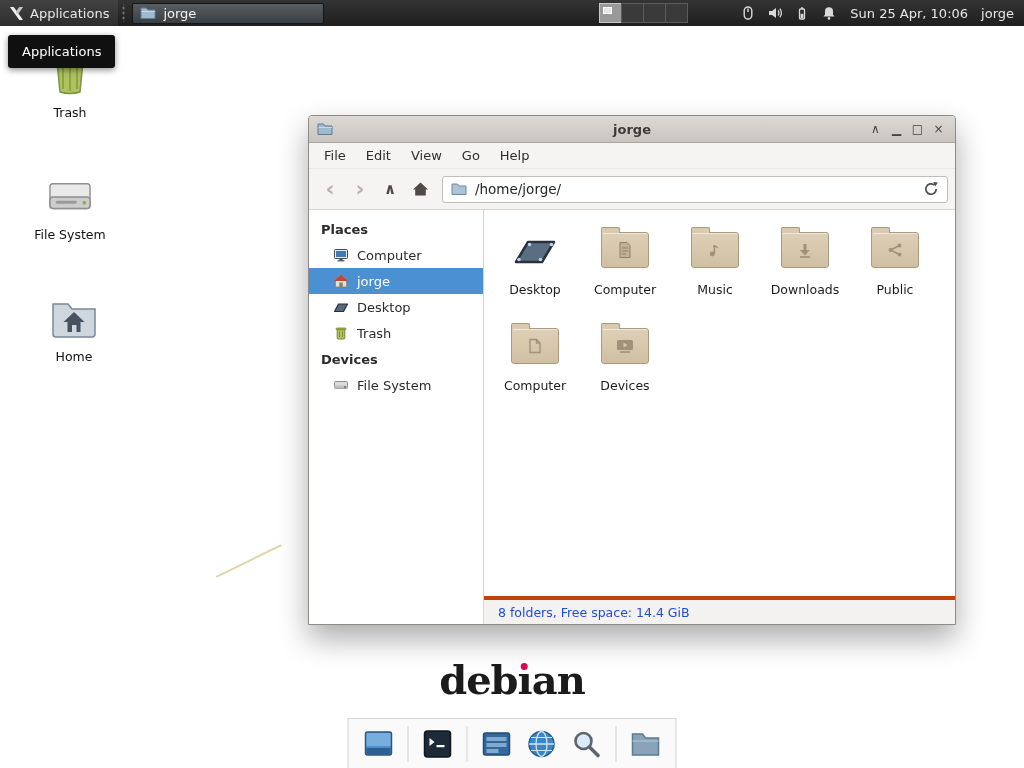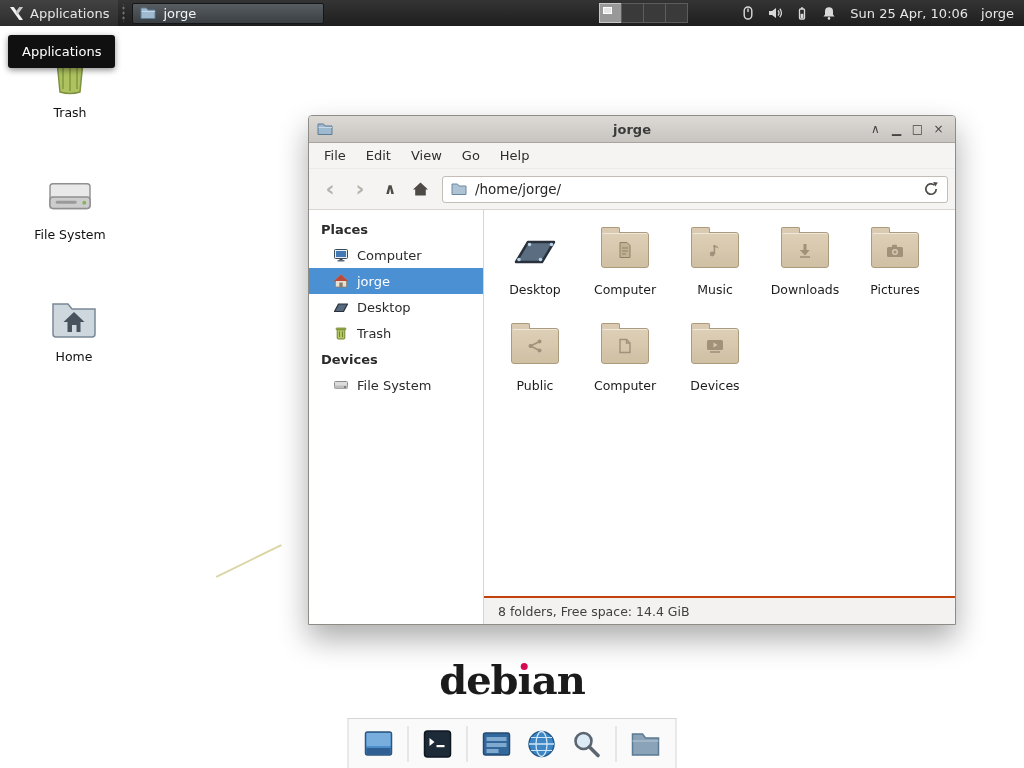--- a/index.html
+++ b/index.html
@@ -58,21 +58,21 @@
   .side-item svg{flex:0 0 16px}
   .side-item.selected{background:#4a90d2;color:#ffffff}
   .main{flex:1;display:flex;flex-direction:column;min-width:0}
   .view{flex:1;display:flex;flex-wrap:wrap;align-content:flex-start;padding:12px 0 0 6px}
   .fcell{width:90px;height:96px;display:flex;flex-direction:column;align-items:center}
   .icon-wrap{height:56px;display:flex;align-items:center;justify-content:center}
   .flabel{font-size:12.5px;color:#1c1c1c;margin-top:4px;white-space:nowrap}
   .folder{position:relative;width:48px;height:36px;background:linear-gradient(180deg,#decfb7,#cfc0a4);border:1px solid #ab9a7c;border-radius:2px 3px 3px 3px;box-shadow:inset 0 1px 0 rgba(255,255,255,.5)}
   .folder::before{content:"";position:absolute;top:-6px;left:-1px;width:17px;height:5px;background:#d9cab1;border:1px solid #ab9a7c;border-bottom:none;border-radius:2px 2px 0 0}
   .emblem{position:absolute;inset:0;display:flex;align-items:center;justify-content:center}
-  .statusbar{flex:0 0 28px;height:28px;border-top:2px solid #c2410c;background:#f3f2f0;display:flex;align-items:center;padding-left:14px;font-size:12.5px;color:#404040}
+  .statusbar{flex:0 0 28px;height:28px;border-top:4px solid #c2410c;background:#f3f2f0;display:flex;align-items:center;padding-left:14px;font-size:12.5px;color:#1d4ed8}
 
   
   #debian-logo{position:absolute;left:50%;top:660px;transform:translateX(-50%);font-family:"DejaVu Serif","Liberation Serif",serif;font-weight:bold;font-size:40px;color:#1b1b1b;letter-spacing:-1px;z-index:1;line-height:1}
   .logo-i{position:relative;display:inline-block}
   .logo-i::after{content:"";position:absolute;top:3px;left:50%;transform:translateX(-50%);width:7px;height:7px;border-radius:50%;background:#d70a53}
 
   
   #dock{position:absolute;left:50%;bottom:0;transform:translateX(-50%);height:50px;background:#fafafa;border:1px solid #d6d6d6;border-bottom:none;display:flex;align-items:center;gap:13px;padding:0 14px;z-index:5}
   .dock-sep{width:1px;height:36px;background:#d2d2d2}
   .dock-item{display:flex;align-items:center;justify-content:center}
@@ -324,35 +324,20 @@
             <svg width="16" height="17" viewBox="0 0 16 17">
                     <path d="M6.5 2 h3 v6 h3.2 L8 13.5 2.8 8 H6.5 z" fill="#a2917a"></path>
                     <rect x="3" y="14.2" width="10" height="1.6" fill="#a2917a"></rect>
                   </svg>
           </span>
               </div>
             </div>
           <div class="flabel">Downloads</div>
         </div>
 
-        <div class="fcell">
-          <div class="icon-wrap">
-              <div class="folder">
-                <span class="emblem">
-            <svg width="18" height="15" viewBox="0 0 18 15">
-                    <rect x="1" y="4" width="16" height="10" rx="1.5" fill="#a2917a"></rect>
-                    <rect x="6" y="1.8" width="5" height="3" rx="1" fill="#a2917a"></rect>
-                    <circle cx="9" cy="9" r="3" fill="#d7c9b0"></circle>
-                    <circle cx="9" cy="9" r="1.6" fill="#a2917a"></circle>
-                  </svg>
-          </span>
-              </div>
-            </div>
-          <div class="flabel">Pictures</div>
-        </div>
 
         <div class="fcell">
           <div class="icon-wrap">
               <div class="folder">
                 <span class="emblem">
             <svg width="16" height="16" viewBox="0 0 16 16">
                     <path d="M3.5 8 L12.5 3.5 M3.5 8 L12.5 12.5" stroke="#a2917a" stroke-width="1.4"></path>
                     <circle cx="3.5" cy="8" r="2" fill="#a2917a"></circle>
                     <circle cx="12.5" cy="3.5" r="2" fill="#a2917a"></circle>
                     <circle cx="12.5" cy="12.5" r="2" fill="#a2917a"></circle>

